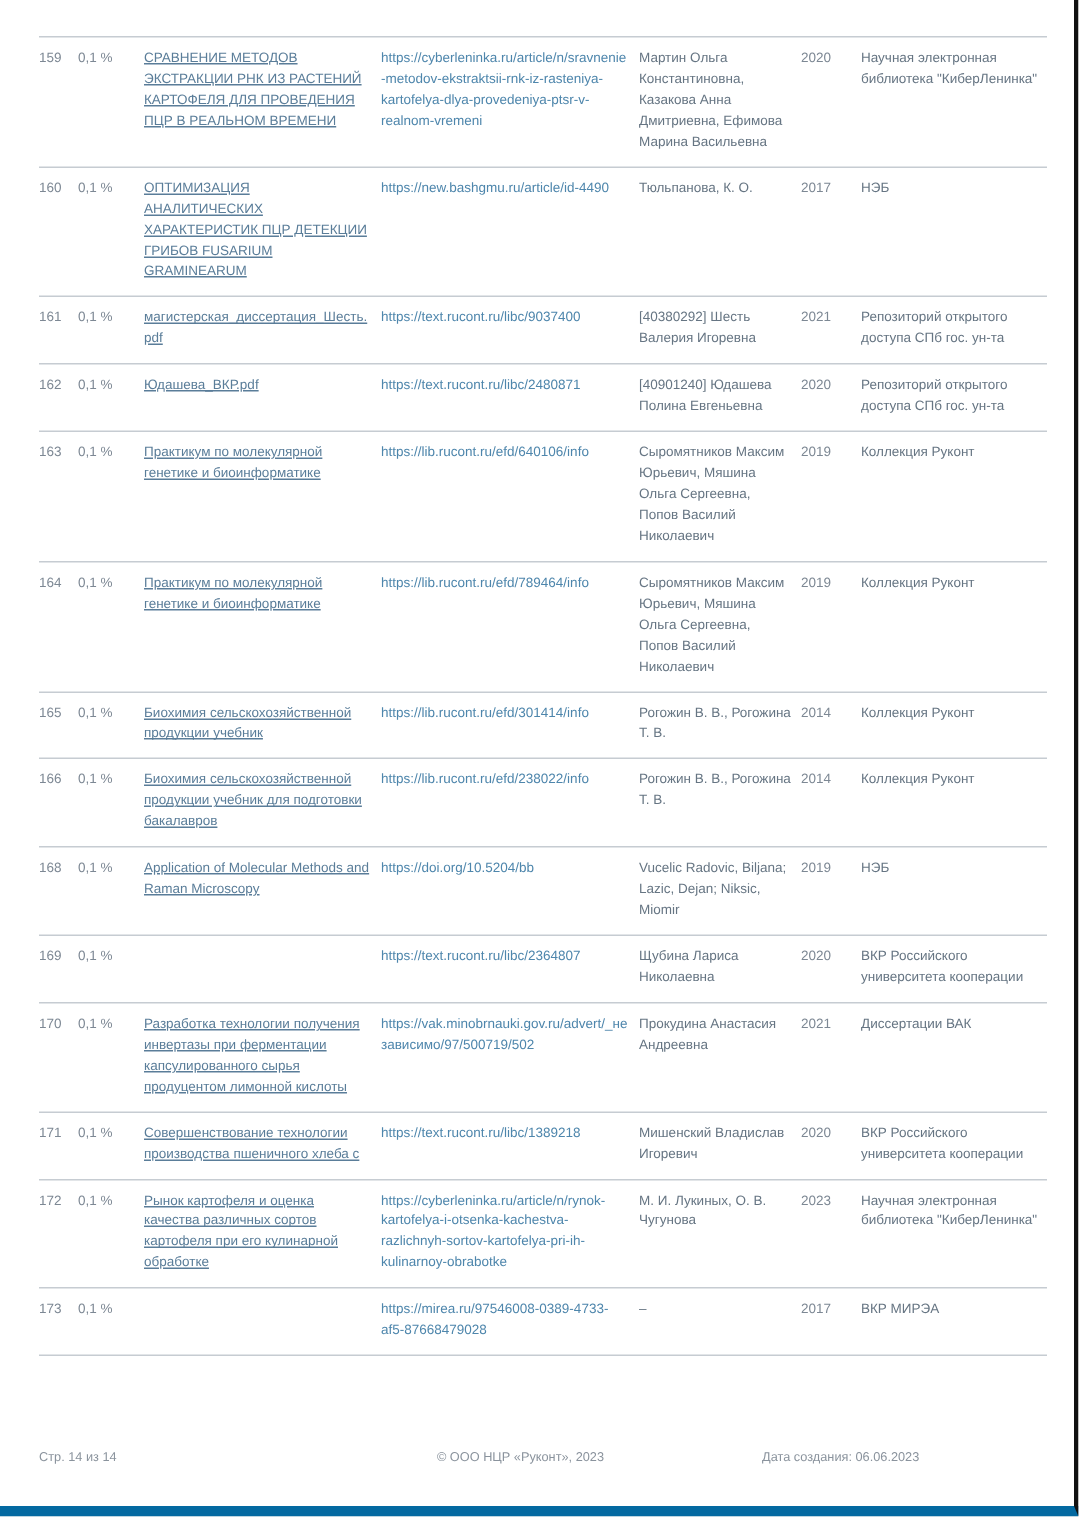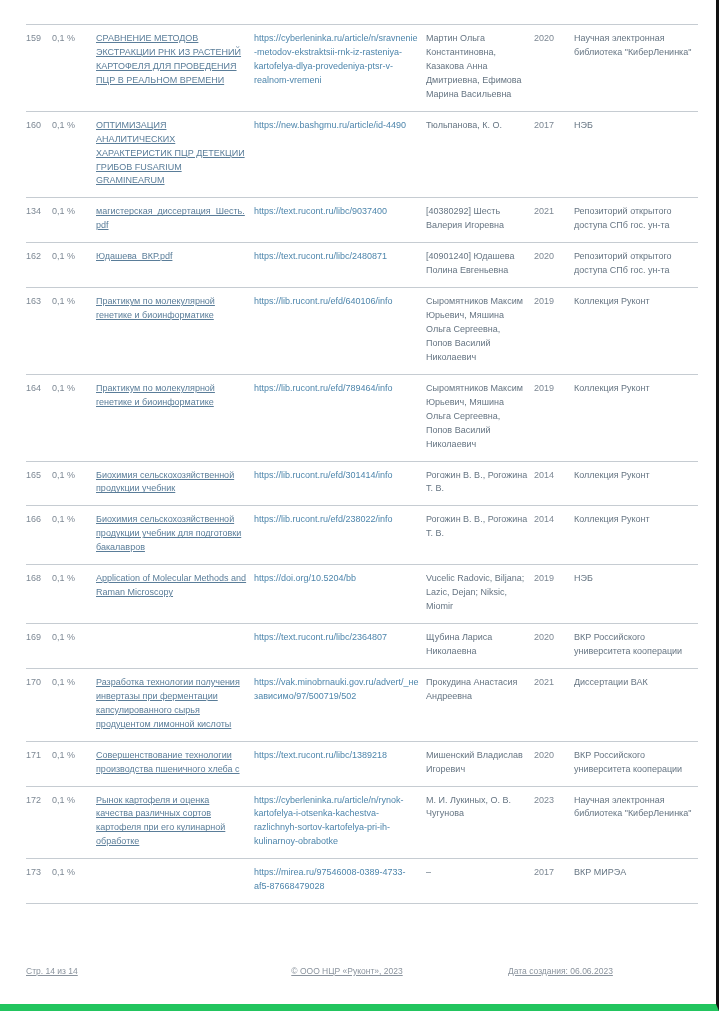--- a/index.html
+++ b/index.html
@@ -5,21 +5,21 @@
   html,body{margin:0;padding:0;background:#f6f6f4;}
   .page{
     position:relative;
     width:719px;height:1011px;
     background:#ffffff;
     box-sizing:border-box;
     font-family:"Liberation Sans",sans-serif;
     color:#5c6b7a;
     overflow:hidden;
     border-right:3px solid #111;
-    border-bottom:7px solid #22c55e;
+    border-bottom:7px solid #0369a1;
   }
   .content{
     position:absolute;top:24px;left:26px;right:18px;
   }
   table.src{
     width:100%;
     border-collapse:collapse;
     table-layout:fixed;
     font-size:9px;
     line-height:1.55;
@@ -42,21 +42,21 @@
   td.num{color:#7d8894;}
   td.pct{color:#7d8894;margin-left:32px;}
   td.title{color:#5a7d99;text-decoration:underline;}
   a.url{color:#4e86ac;text-decoration:none;display:block;}
   td.auth{color:#667583;}
   td.year{color:#7d8894;}
   td.coll{color:#667583;}
   .footer{
     position:absolute;left:26px;right:18px;top:966px;
     display:flex;justify-content:space-between;align-items:center;
-    font-size:8.5px;color:#8a939d;text-decoration:underline;
+    font-size:8.5px;color:#8a939d;
   }
   .footer .mid{flex:1;text-align:center;}
   .footer .left{width:160px;text-align:left;}
   .footer .right{width:190px;text-align:left;}
 </style>
 </head>
 <body>
 
 <div class="page">
   <div class="content">
@@ -87,21 +87,21 @@
             <td class="pct">0,1 %</td>
             <td class="title">ОПТИМИЗАЦИЯ АНАЛИТИЧЕСКИХ ХАРАКТЕРИСТИК ПЦР ДЕТЕКЦИИ ГРИБОВ FUSARIUM GRAMINEARUM</td>
             <td>
               <a class="url" href="#">https://new.bashgmu.ru/article/id-4490</a>
             </td>
             <td class="auth">Тюльпанова, К. О.</td>
             <td class="year">2017</td>
             <td class="coll">НЭБ</td>
           </tr>
           <tr>
-            <td class="num">134</td>
+            <td class="num">161</td>
             <td class="pct">0,1 %</td>
             <td class="title">магистерская_диссертация_Шесть.pdf</td>
             <td>
               <a class="url" href="#">https://text.rucont.ru/libc/9037400</a>
             </td>
             <td class="auth">[40380292] Шесть Валерия Игоревна</td>
             <td class="year">2021</td>
             <td class="coll">Репозиторий открытого доступа СПб гос. ун-та</td>
           </tr>
           <tr>

